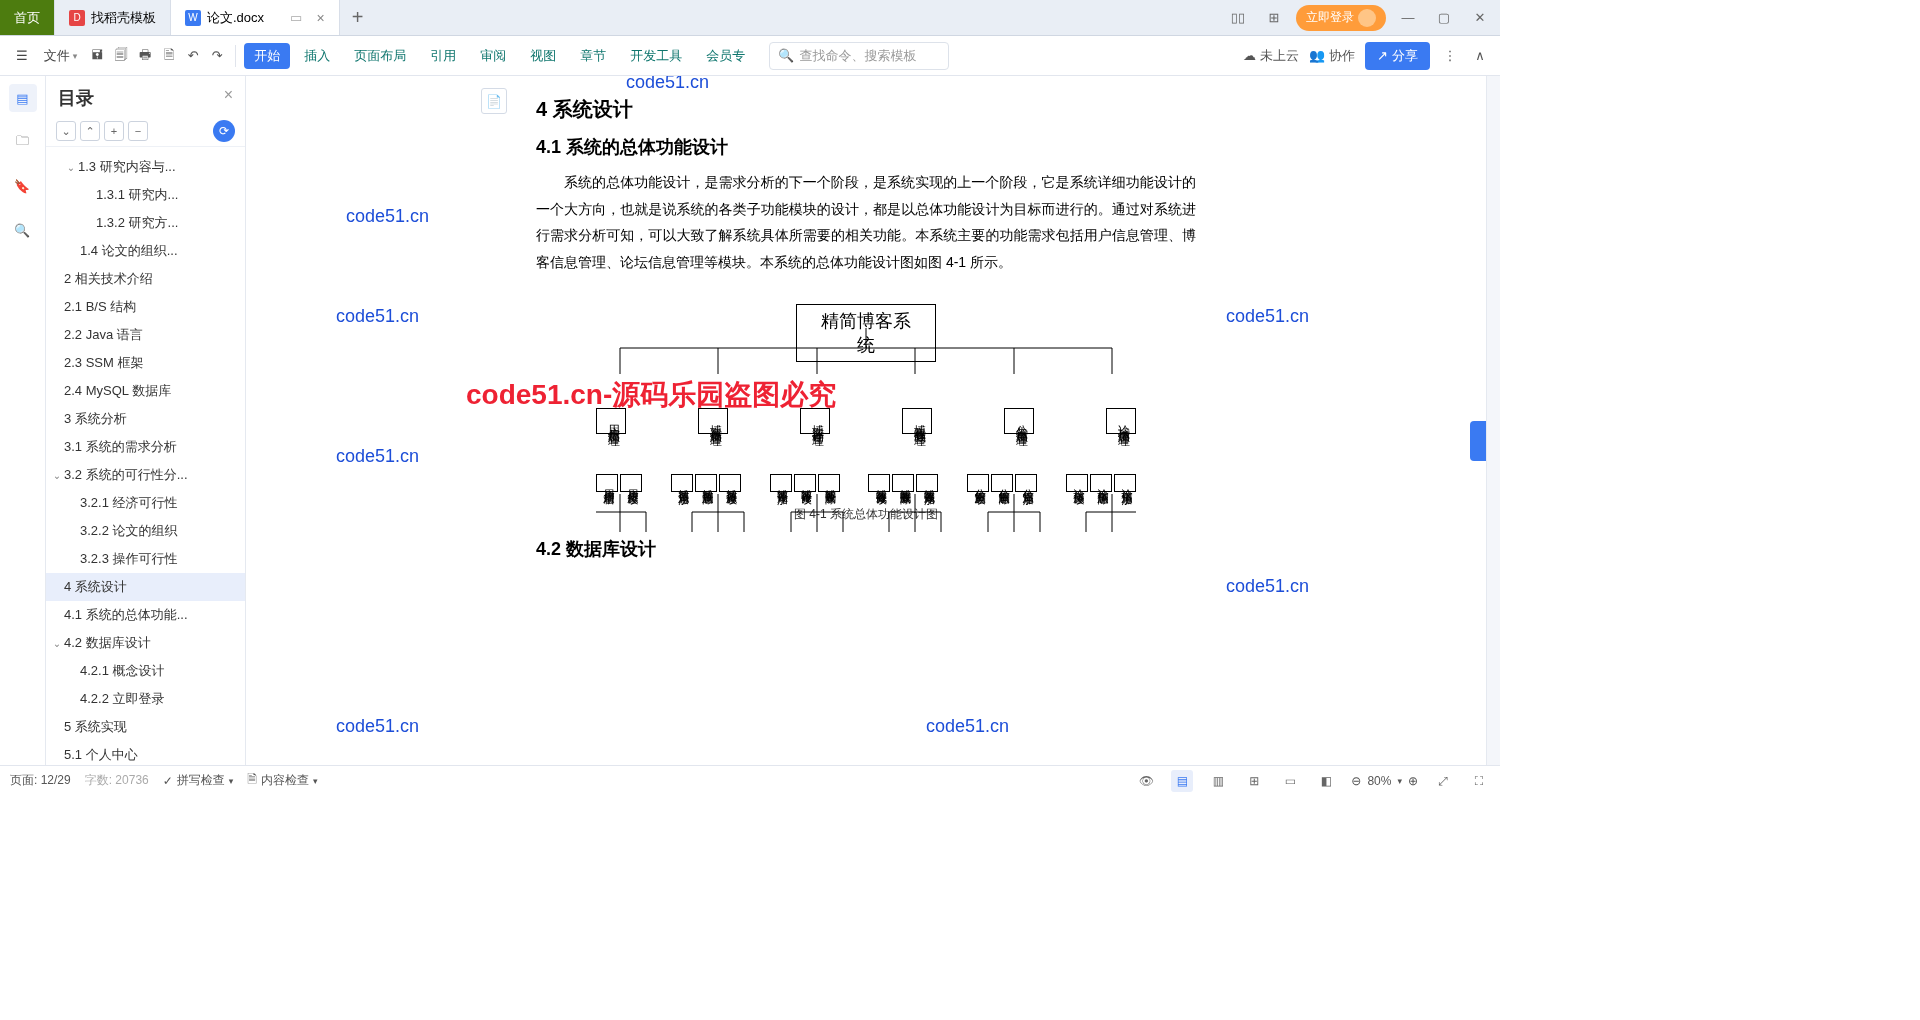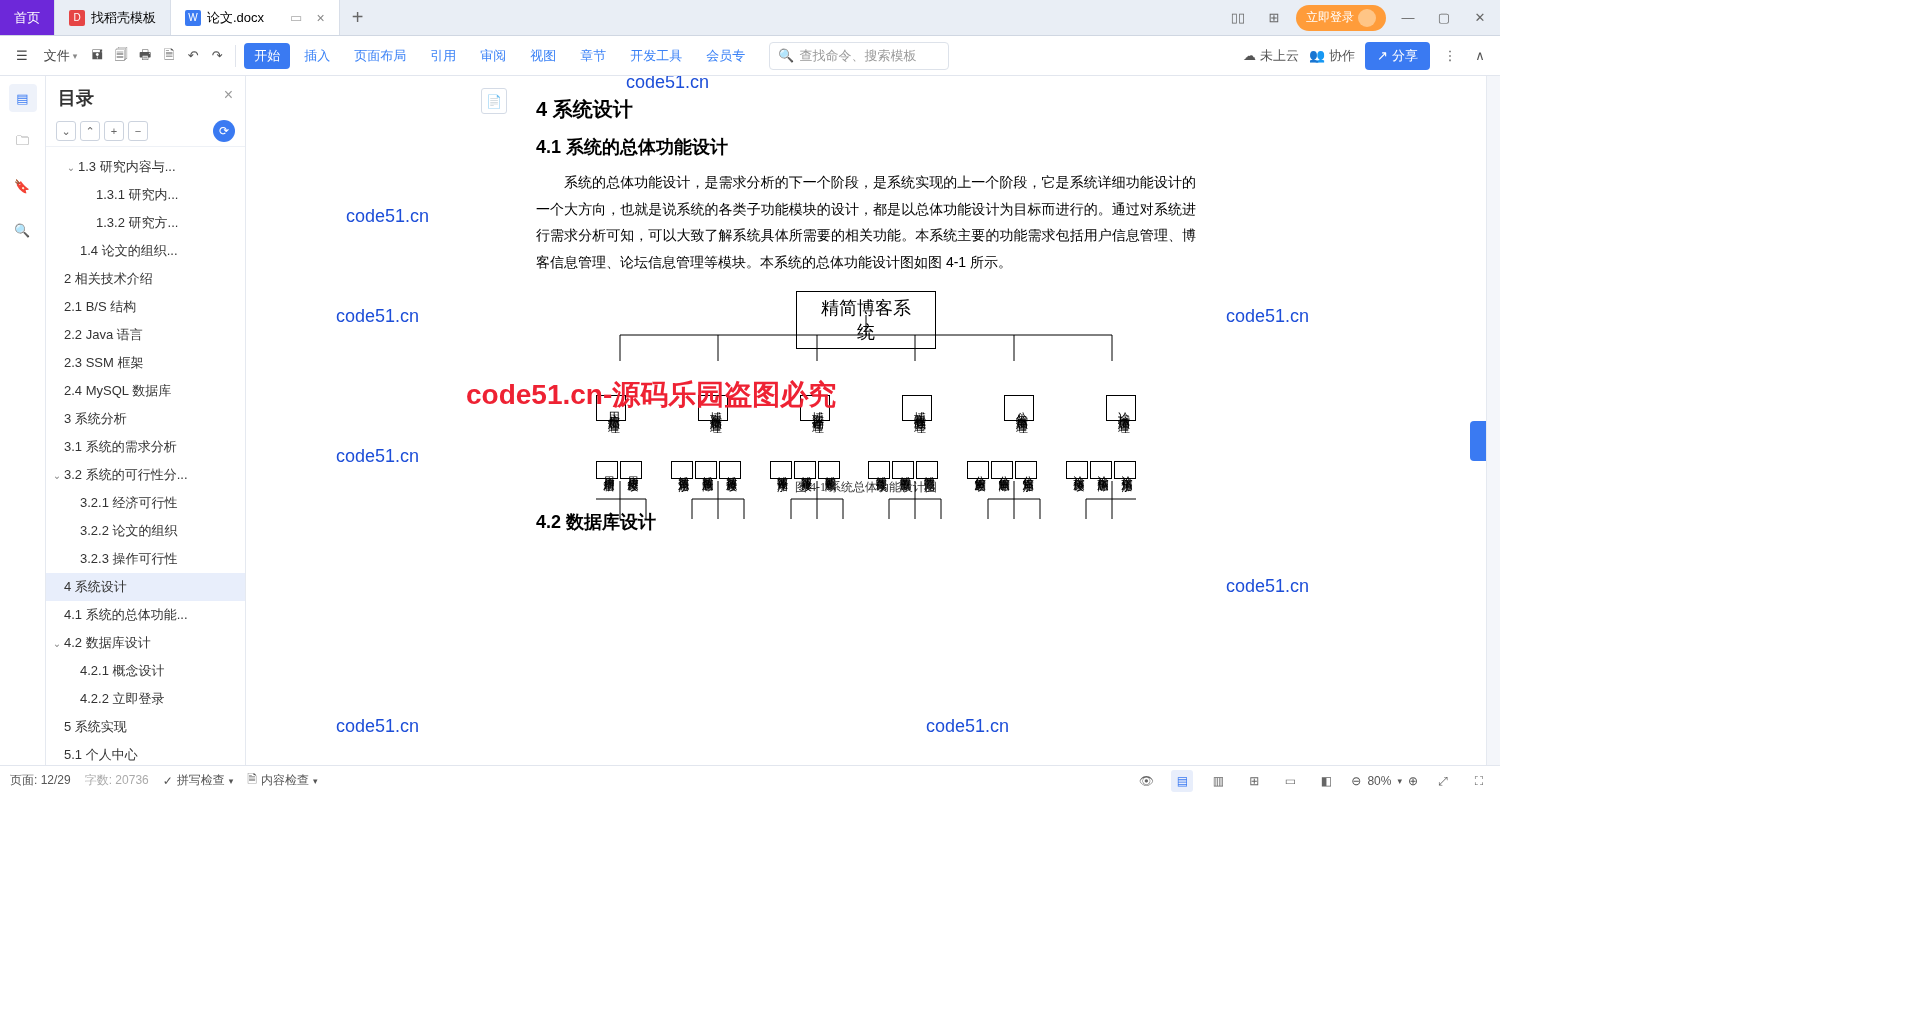--- a/index.html
+++ b/index.html
@@ -1,39 +1,39 @@
 <!DOCTYPE html>
 <html><head>
 <meta charset="utf-8">
 <style>
 * { margin: 0; padding: 0; box-sizing: border-box; font-family: "Microsoft YaHei", Arial, sans-serif; }
 body { width: 1500px; height: 795px; background: #fff; overflow: hidden; display: flex; flex-direction: column; font-size: 13px; }
 
 
 .titlebar { height: 36px; display: flex; align-items: stretch; background: #e9eef5; border-bottom: 1px solid #d0d7e2; }
 .tab { display: flex; align-items: center; padding: 0 14px; gap: 6px; border-right: 1px solid #d8dee8; cursor: pointer; }
-.tab.home { background: #6d28d9; color: #fff; font-weight: 500; }
+.tab.home { background: #4d7c0f; color: #fff; font-weight: 500; }
 .tab.active { background: #fff; }
 .tab.doc .icon { width: 16px; height: 16px; display: flex; align-items: center; justify-content: center; border-radius: 2px; font-size: 10px; color: #fff; }
 .tab .icon.red { background: #e64545; }
 .tab .icon.blue { background: #3a7af2; }
 .tab .close { margin-left: 8px; color: #888; font-size: 14px; }
 .addtab { width: 36px; display: flex; align-items: center; justify-content: center; color: #666; font-size: 20px; cursor: pointer; }
 .titlebar-spacer { flex: 1; }
 .titlebar-right { display: flex; align-items: center; gap: 8px; padding: 0 6px; }
 .tb-btn { width: 28px; height: 28px; display: flex; align-items: center; justify-content: center; color: #666; cursor: pointer; border-radius: 3px; }
 .login-btn { background: #ff9c3a; color: #fff; padding: 4px 10px; border-radius: 14px; display: flex; align-items: center; gap: 4px; cursor: pointer; font-size: 12px; }
 .login-btn .avatar { width: 18px; height: 18px; border-radius: 50%; background: #ffc586; }
 
 
 .toolbar { height: 40px; display: flex; align-items: center; padding: 0 10px; border-bottom: 1px solid #e2e6ee; gap: 4px; }
 .tool-btn { padding: 4px 6px; cursor: pointer; color: #444; display: flex; align-items: center; gap: 3px; border-radius: 3px; }
 .tool-icon { width: 20px; height: 20px; display: flex; align-items: center; justify-content: center; color: #555; }
 .sep { width: 1px; height: 22px; background: #e0e4ec; margin: 0 4px; }
-.ribbon-tab { padding: 4px 10px; cursor: pointer; color: #3b82f6; }
+.ribbon-tab { padding: 4px 10px; cursor: pointer; color: #0f766e; }
 .ribbon-tab.active { background: #3a7af2; color: #fff; border-radius: 4px; }
 .searchbox { flex: 0 0 180px; border: 1px solid #dde2ea; border-radius: 4px; padding: 4px 8px; display: flex; align-items: center; gap: 5px; color: #999; margin-left: 10px; }
 .toolbar-right { margin-left: auto; display: flex; align-items: center; gap: 10px; }
 .cloud-item { display: flex; align-items: center; gap: 4px; color: #555; cursor: pointer; }
 .share-btn { background: #3a7af2; color: #fff; padding: 5px 12px; border-radius: 4px; display: flex; align-items: center; gap: 4px; cursor: pointer; }
 
 
 .main { flex: 1; display: flex; overflow: hidden; }
 .left-rail { width: 46px; border-right: 1px solid #e5e9f0; display: flex; flex-direction: column; align-items: center; padding-top: 8px; gap: 16px; }
 .rail-icon { width: 28px; height: 28px; display: flex; align-items: center; justify-content: center; color: #666; cursor: pointer; border-radius: 4px; }
@@ -54,31 +54,31 @@
 .ol-l2 { padding-left: 34px; }
 .ol-l3 { padding-left: 50px; }
 .ol-has { padding-left: 4px; }
 
 
 .canvas { flex: 1; background: #fff; overflow: auto; position: relative; display: flex; justify-content: center; }
 .page { width: 660px; background: #fff; padding: 20px 0 40px; position: relative; }
 .float-icon { position: absolute; left: -55px; top: 12px; width: 26px; height: 26px; border: 1px solid #d4dbe6; border-radius: 3px; display: flex; align-items: center; justify-content: center; color: #3a7af2; cursor: pointer; }
 .h4 { font-size: 20px; font-weight: bold; margin-bottom: 12px; }
 .h41 { font-size: 18px; font-weight: bold; margin-bottom: 10px; }
-.para { font-size: 14px; line-height: 1.9; text-indent: 2em; margin-bottom: 16px; text-align: justify; }
+.para { font-size: 14px; line-height: 1.9; text-indent: 2em; margin-bottom: 29px; text-align: justify; }
 
 
 .diagram { margin: 14px auto 8px; width: 540px; position: relative; }
 .d-root { border: 1px solid #000; padding: 4px 16px; font-size: 18px; width: 140px; margin: 0 auto; text-align: center; }
 .d-row { display: flex; justify-content: space-between; margin-top: 46px; }
 .d-col { border: 1px solid #000; width: 30px; padding: 6px 4px; font-size: 12px; writing-mode: vertical-rl; text-align: center; letter-spacing: 2px; line-height: 1.2; }
 .d-leaves-row { display: flex; justify-content: space-between; margin-top: 40px; }
 .d-leaf-group { display: flex; gap: 2px; }
 .d-leaf { border: 1px solid #000; width: 22px; padding: 5px 2px; font-size: 11px; writing-mode: vertical-rl; text-align: center; letter-spacing: 1px; line-height: 1.1; }
-.d-cap { text-align: center; font-size: 12px; color: #333; font-family: Liberation Serif, serif; }
+.d-cap { text-align: center; font-size: 12px; margin-top: 14px; color: #333; }
 .d-svg { position: absolute; top: 0; left: 0; width: 100%; pointer-events: none; }
 
 .watermark { position: absolute; color: #1d4ed8; font-size: 18px; pointer-events: none; user-select: none; }
 .wm-big { color: #e23; font-size: 28px; font-weight: bold; }
 
 .scrollbar-right { width: 14px; background: #f4f6fa; border-left: 1px solid #e5e9f0; }
 .feedback-tab { position: absolute; right: 0; top: 50%; width: 16px; height: 40px; background: #3a7af2; border-radius: 4px 0 0 4px; cursor: pointer; }
 
 
 .statusbar { height: 30px; border-top: 1px solid #e2e6ee; display: flex; align-items: center; padding: 12px 10px; gap: 14px; font-size: 12px; color: #555; }

